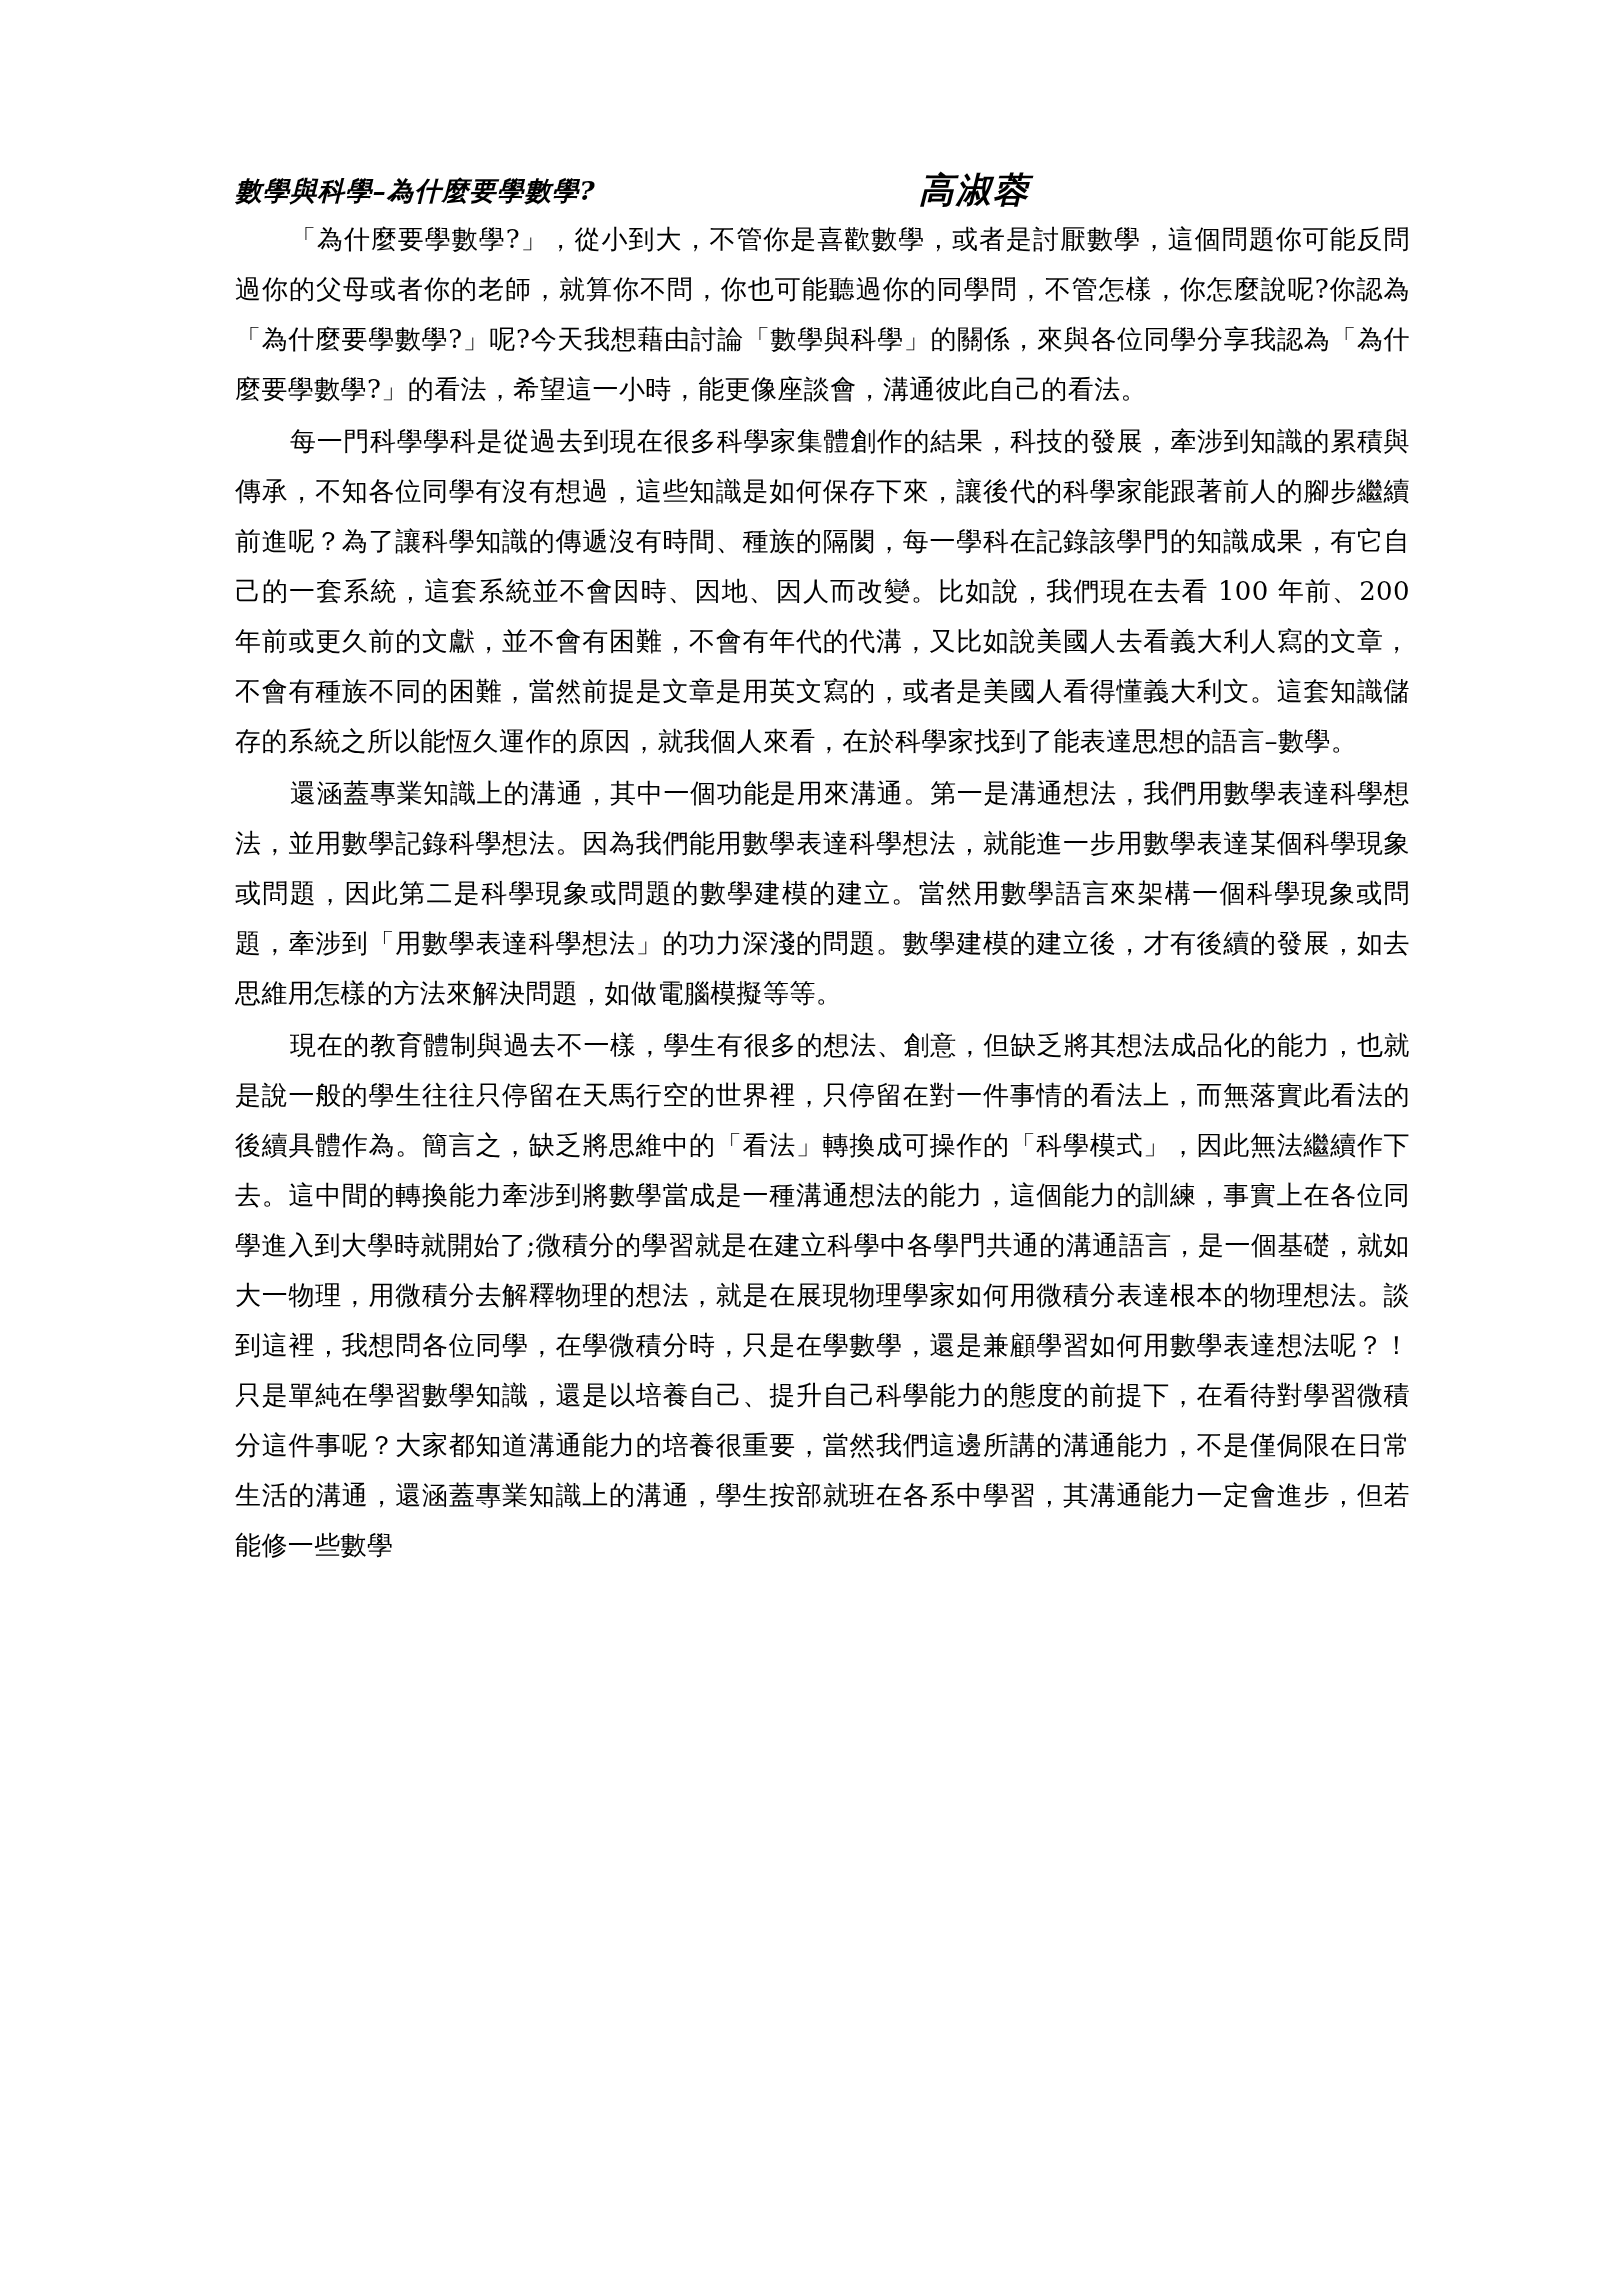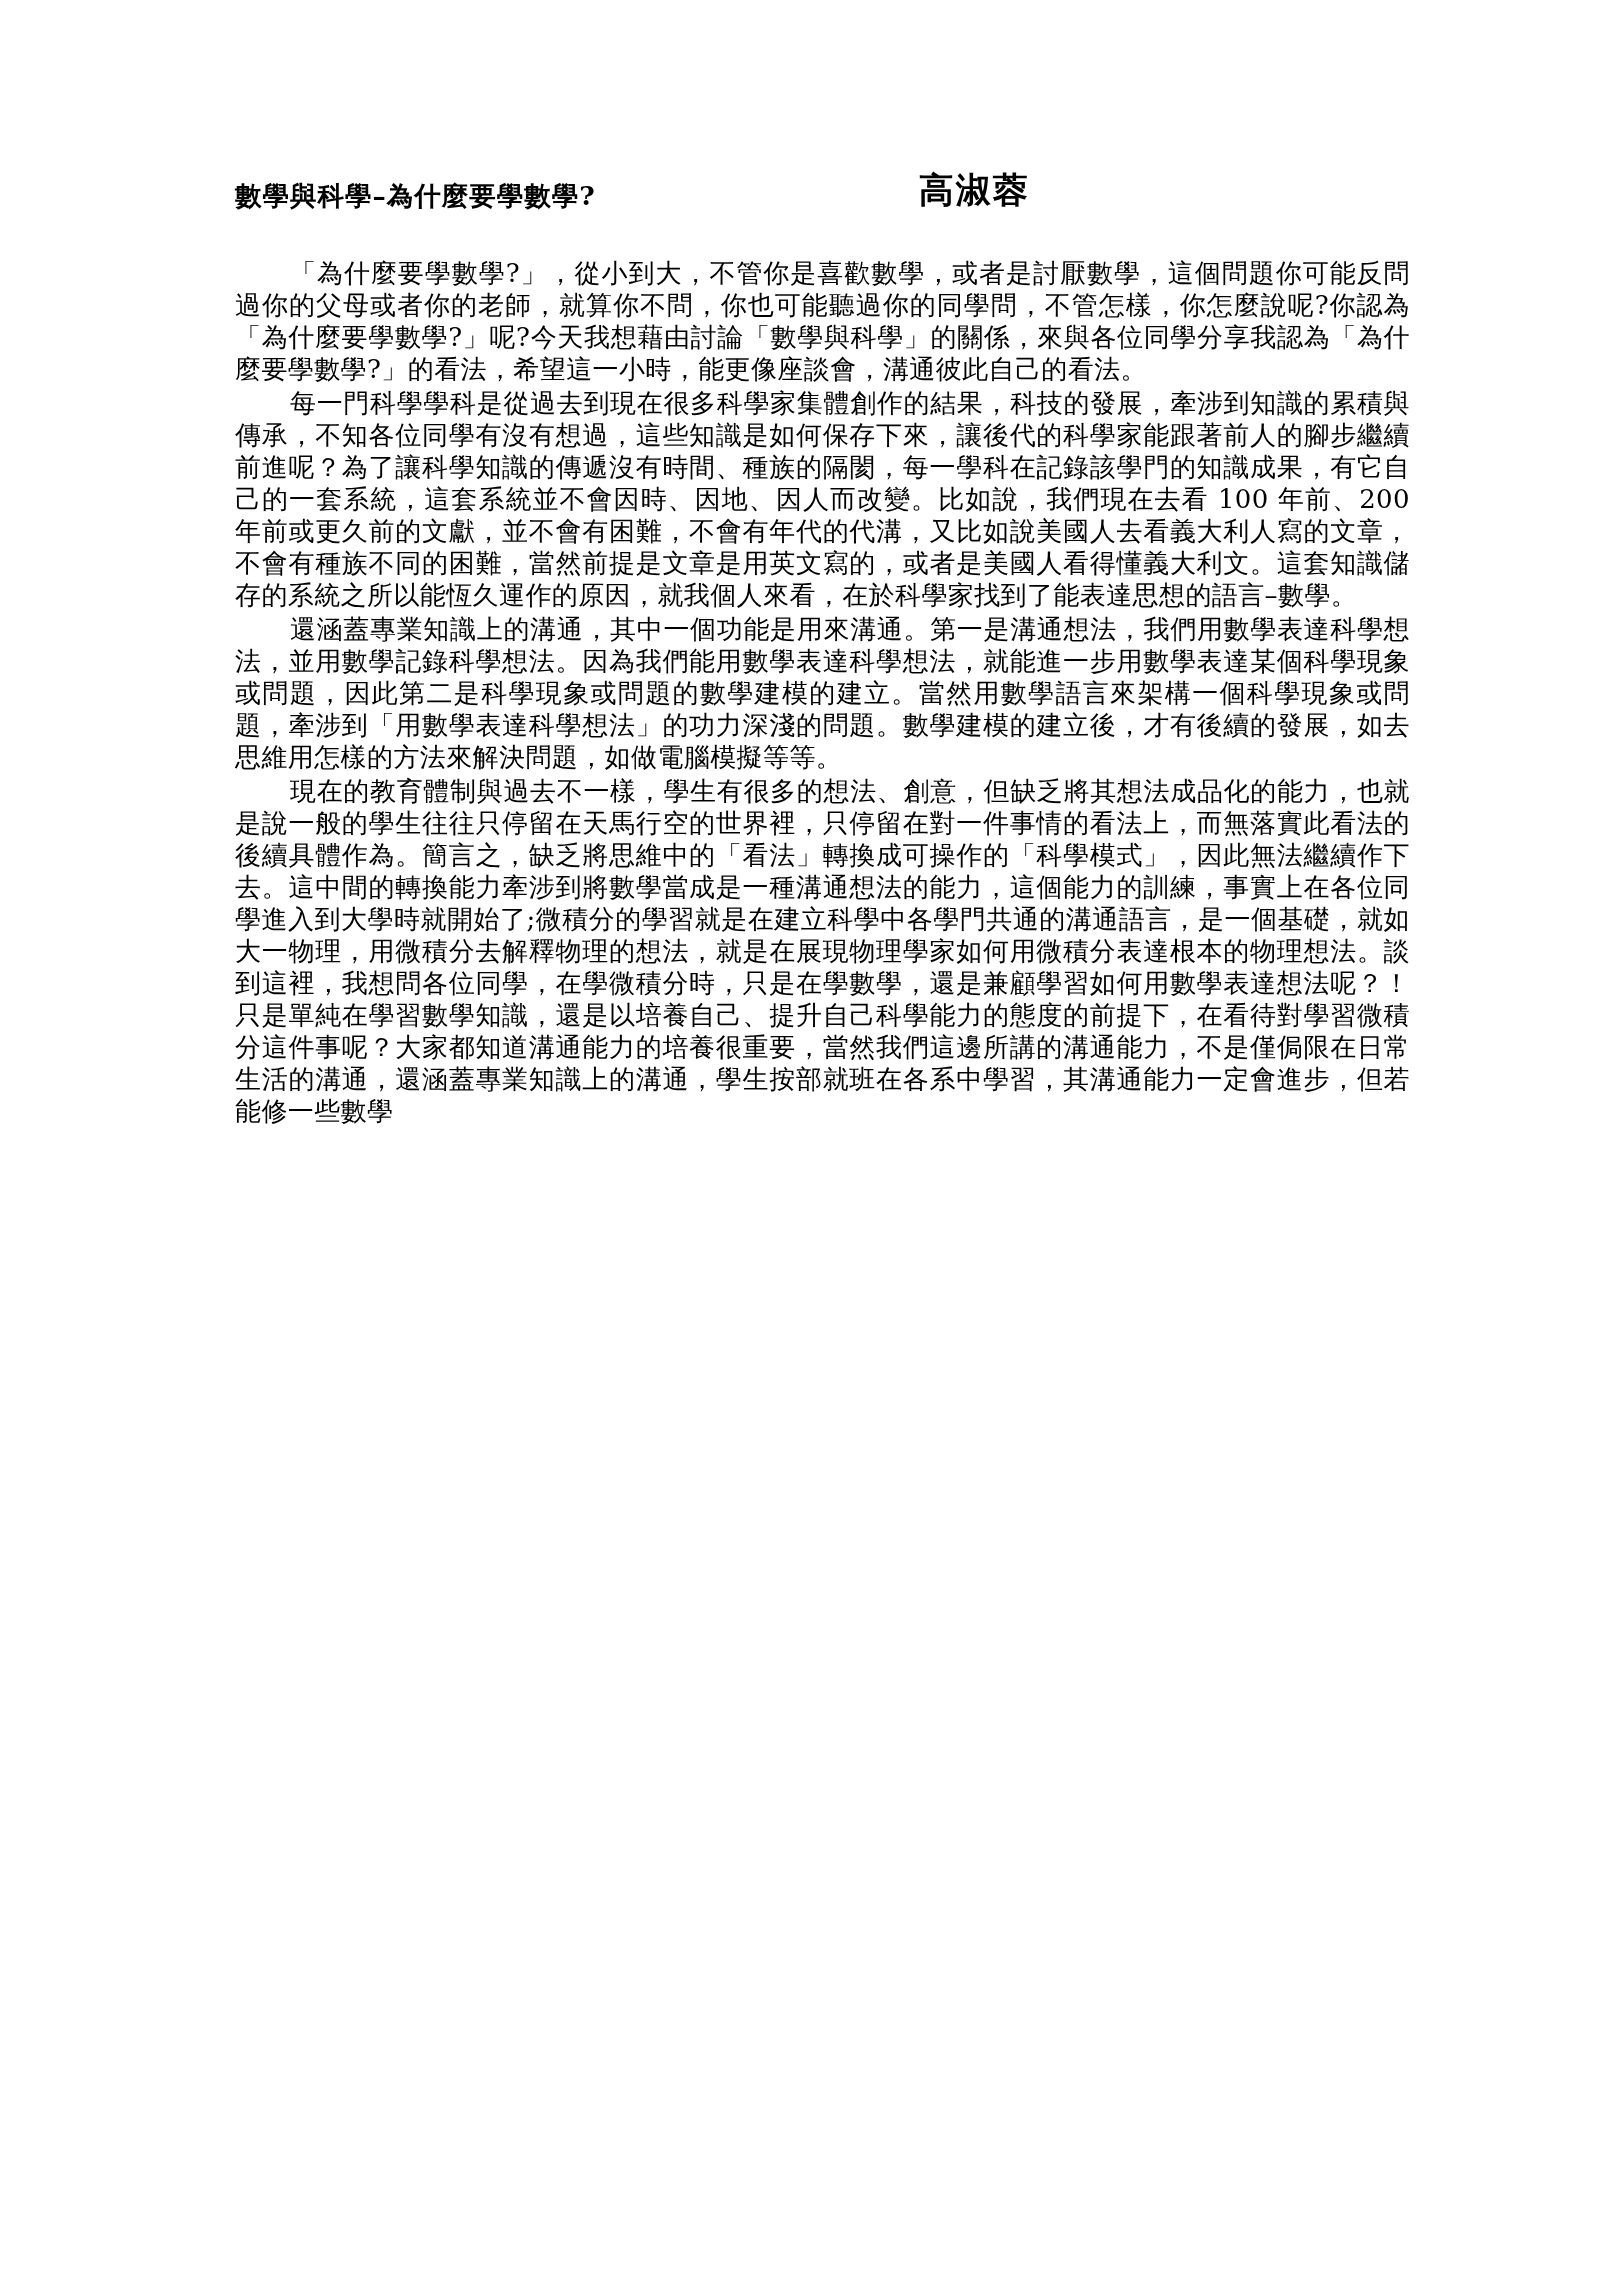--- a/index.html
+++ b/index.html
@@ -13,40 +13,40 @@
     background: #ffffff;
     position: relative;
     box-sizing: border-box;
     padding: 167px 211px 0 235px;
     font-family: "DejaVu Serif", "Liberation Serif", serif;
     color: #000000;
     overflow: hidden;
   }
   .doc-header {
     display: flex;
-    align-items: flex-end;
-    margin-bottom: 43px;
+    align-items: center;
+    font-style: italic;
   }
   .doc-title {
     font-size: 26.5px;
     font-weight: bold;
     letter-spacing: 1px;
     white-space: nowrap;
   }
   .doc-author {
     font-size: 35px;
     font-weight: bold;
     letter-spacing: 2px;
     margin-left: 323px;
     white-space: nowrap;
   }
   .body-text p {
     margin: 0 0 2px 0;
     font-size: 26px;
-    line-height: 32px;
+    line-height: 50px;
     text-align: justify;
     text-justify: inter-ideograph;
     text-indent: 55px;
     letter-spacing: 0.4px;
   }
 </style>
 </head>
 <body>
 
 <div class="page">

